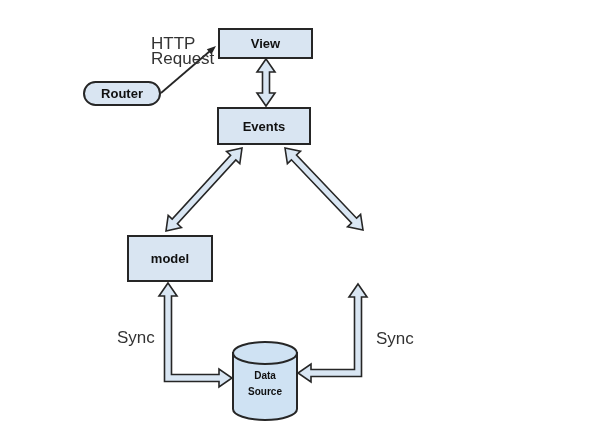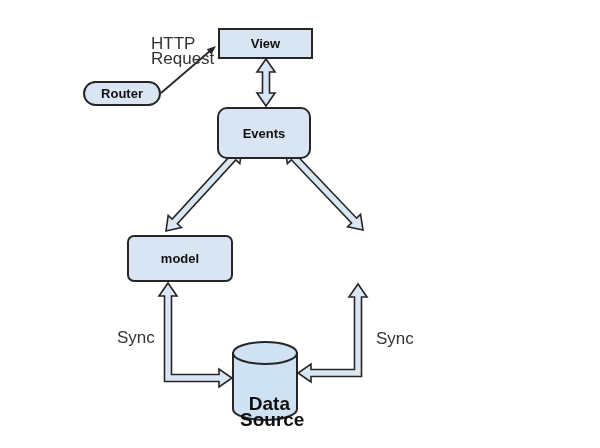--- a/index.html
+++ b/index.html
@@ -58,26 +58,25 @@
   .edge-label {
     position: absolute;
     z-index: 2;
     font-size: 17px;
     line-height: 15px;
     color: var(--label-text, #333333);
   }
   .cyl-label {
     position: absolute;
     z-index: 2;
-    font-size: 19px;
+    font-size: 10px;
     line-height: 16px;
     font-weight: bold;
     color: var(--node-text, #101010);
-    text-align: right;
-    margin-top: 28px;
+    text-align: center;
   }
 </style>
 </head>
 <body>
 
 <div class="stage">
 
   <svg class="layer" viewBox="0 0 600 448" aria-hidden="true">
 
     <line class="thin-line" x1="161" y1="93" x2="210" y2="51"></line>
@@ -98,25 +97,25 @@
   </svg>
 
   <div class="node" style="left:218px; top:28px; width:95px; height:31px;">
     <span>View</span>
   </div>
 
   <div class="node stadium" style="left:83px; top:81px; width:78px; height:25px;">
     <span>Router</span>
   </div>
 
-  <div class="node" style="left:217px; top:107px; width:94px; height:52px;border-radius:10px;">
+  <div class="node" style="left:217px; top:107px; width:94px; height:38px;">
     <span>Events</span>
   </div>
 
-  <div class="node" style="left:127px; top:235px; width:106px; height:47px;border-radius:7px;">
+  <div class="node" style="left:127px; top:235px; width:86px; height:47px;">
     <span>model</span>
   </div>
 
 
   <div class="cyl-label" style="left:240px; top:368px; width:50px;">Data Source</div>
 
   <div class="edge-label" style="left:151px; top:36px; width:54px;">HTTP Request</div>
 
   <div class="edge-label" style="left:117px; top:330px;">Sync</div>
 

